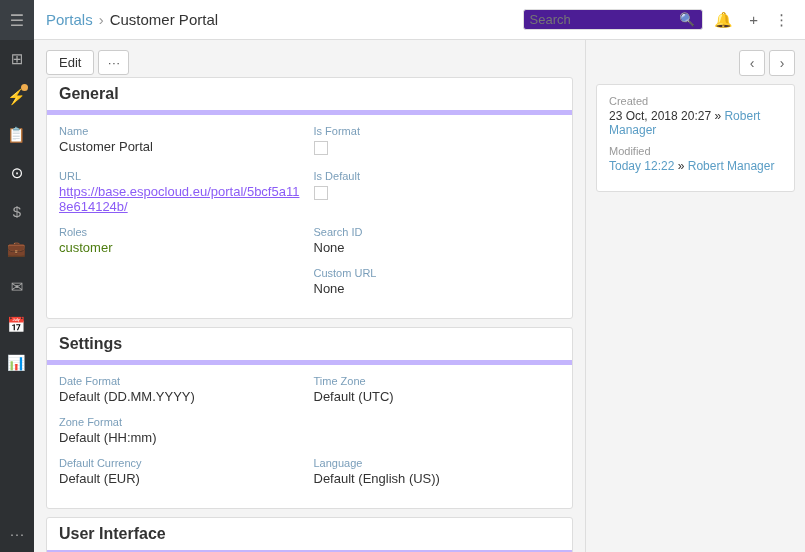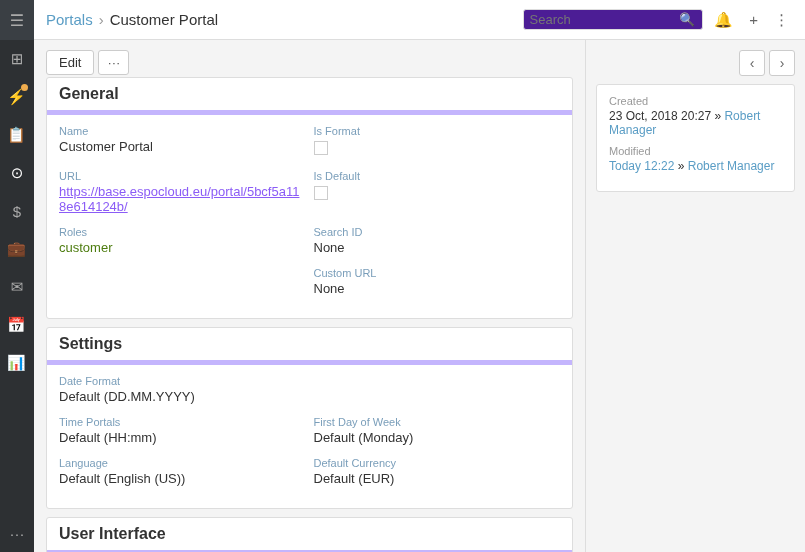--- a/index.html
+++ b/index.html
@@ -390,39 +390,39 @@
       </div>
 
       <div class="panel">
         <div class="panel-header">Settings</div>
         <div class="panel-body">
           <div class="field-row">
             <div class="field-col">
               <div class="field-label">Date Format</div>
               <div class="field-value">Default (DD.MM.YYYY)</div>
             </div>
-          </div>
-          <div class="field-row">
-            <div class="field-col">
-              <div class="field-label">Time Portals</div>
+            <div class="field-col">
+              <div class="field-label">Time Zone</div>
+              <div class="field-value">Default (UTC)</div>
+            </div>
+          </div>
+          <div class="field-row">
+            <div class="field-col">
+              <div class="field-label">Zone Format</div>
               <div class="field-value">Default (HH:mm)</div>
             </div>
-            <div class="field-col">
-              <div class="field-label">First Day of Week</div>
-              <div class="field-value">Default (Monday)</div>
-            </div>
-          </div>
-          <div class="field-row">
+          </div>
+          <div class="field-row">
+            <div class="field-col">
+              <div class="field-label">Default Currency</div>
+              <div class="field-value">Default (EUR)</div>
+            </div>
             <div class="field-col">
               <div class="field-label">Language</div>
               <div class="field-value">Default (English (US))</div>
-            </div>
-            <div class="field-col">
-              <div class="field-label">Default Currency</div>
-              <div class="field-value">Default (EUR)</div>
             </div>
           </div>
         </div>
       </div>
 
       <div class="panel">
         <div class="panel-header">User Interface</div>
         <div class="panel-body">
           
         </div>

